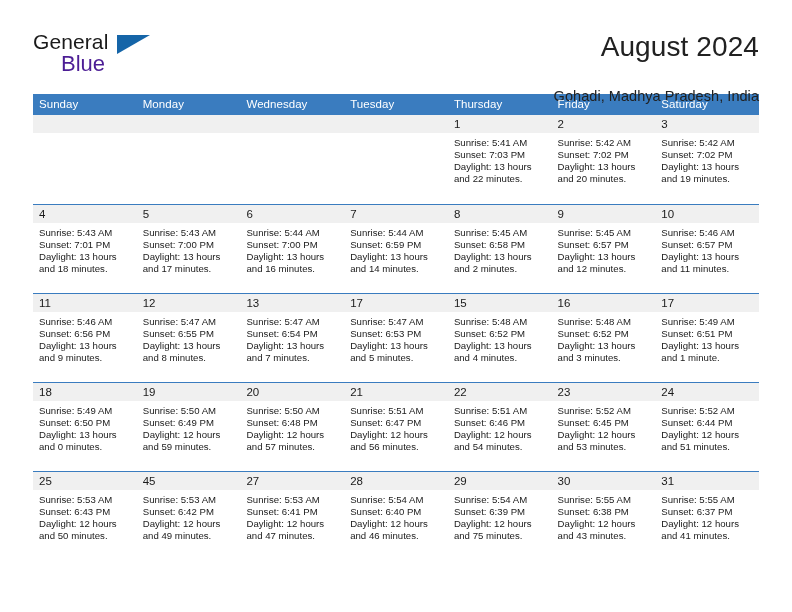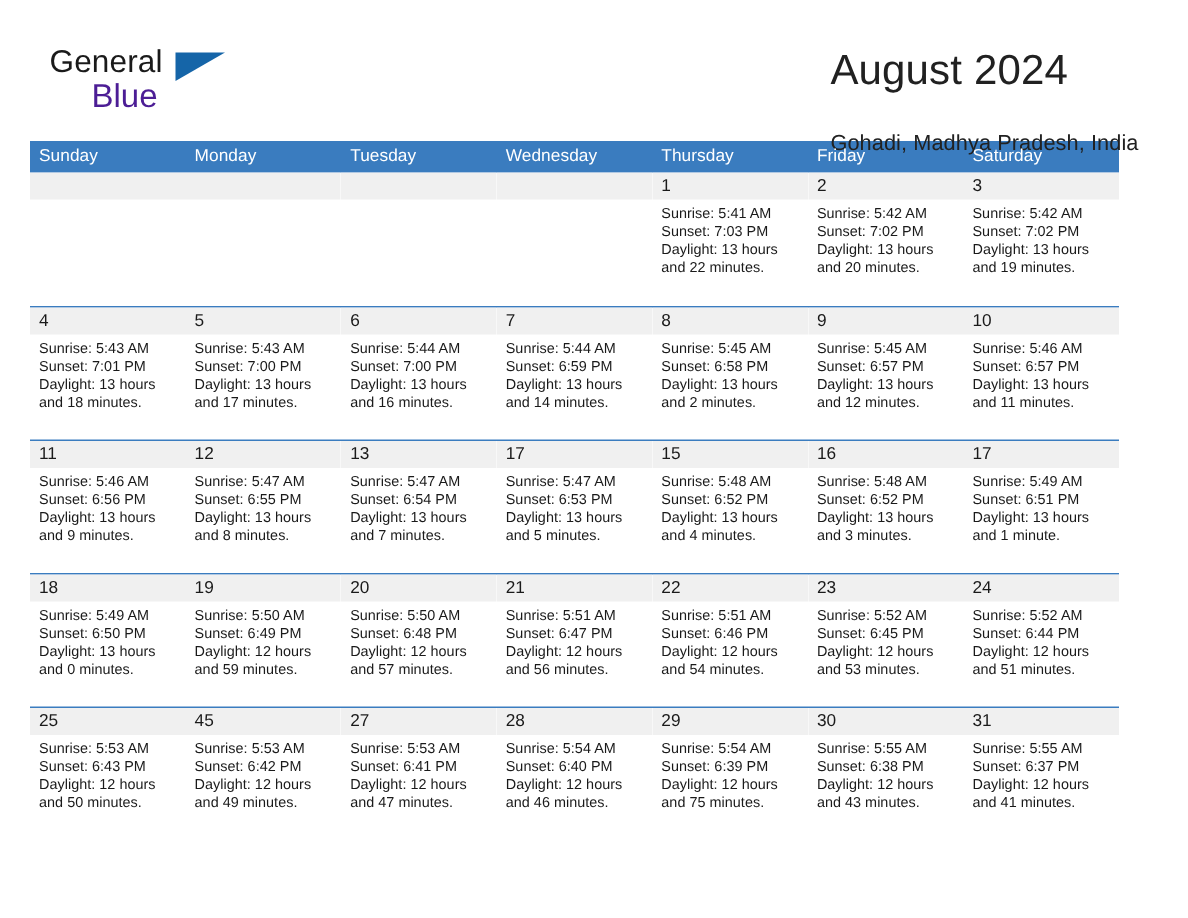--- a/index.html
+++ b/index.html
@@ -57,41 +57,41 @@
     position: absolute;
     left: 84px;
     top: 5px;
     width: 0;
     height: 0;
     border-left: 33px solid #1565a8;
     border-bottom: 19px solid transparent;
     border-top: 0 solid transparent;
   }
   .title-block {
-    text-align: left;
+    text-align: right;
     padding-top: 0;
   }
   .month-title {
     font-size: 28px;
     font-weight: normal;
     color: #212121;
     line-height: 34px;
     letter-spacing: 0.1px;
   }
   .location {
     font-size: 14.5px;
     color: #212121;
     line-height: 20px;
     margin-top: 22px;
     letter-spacing: 0.05px;
   }
 
   
   .calendar {
-    margin: 22px 33px 0 20px;
+    margin: 22px 33px 0 33px;
     width: 726px;
   }
   .weekdays {
     display: flex;
     background: #3a7cbf;
     height: 21px;
   }
   .weekday {
     flex: 1 1 0;
     color: #ffffff;
@@ -155,22 +155,22 @@
       <div class="location">Gohadi, Madhya Pradesh, India</div>
     </div>
 
   </div>
 
   <div class="calendar">
 
     <div class="weekdays">
       <div class="weekday">Sunday</div>
       <div class="weekday">Monday</div>
+      <div class="weekday">Wednesday</div>
       <div class="weekday">Tuesday</div>
-      <div class="weekday">Wednesday</div>
       <div class="weekday">Thursday</div>
       <div class="weekday">Friday</div>
       <div class="weekday">Saturday</div>
     </div>
 
     <div class="week first">
       <div class="daycell empty">
         <div class="daynum-band"></div>
         <div class="details">
           <div></div>

